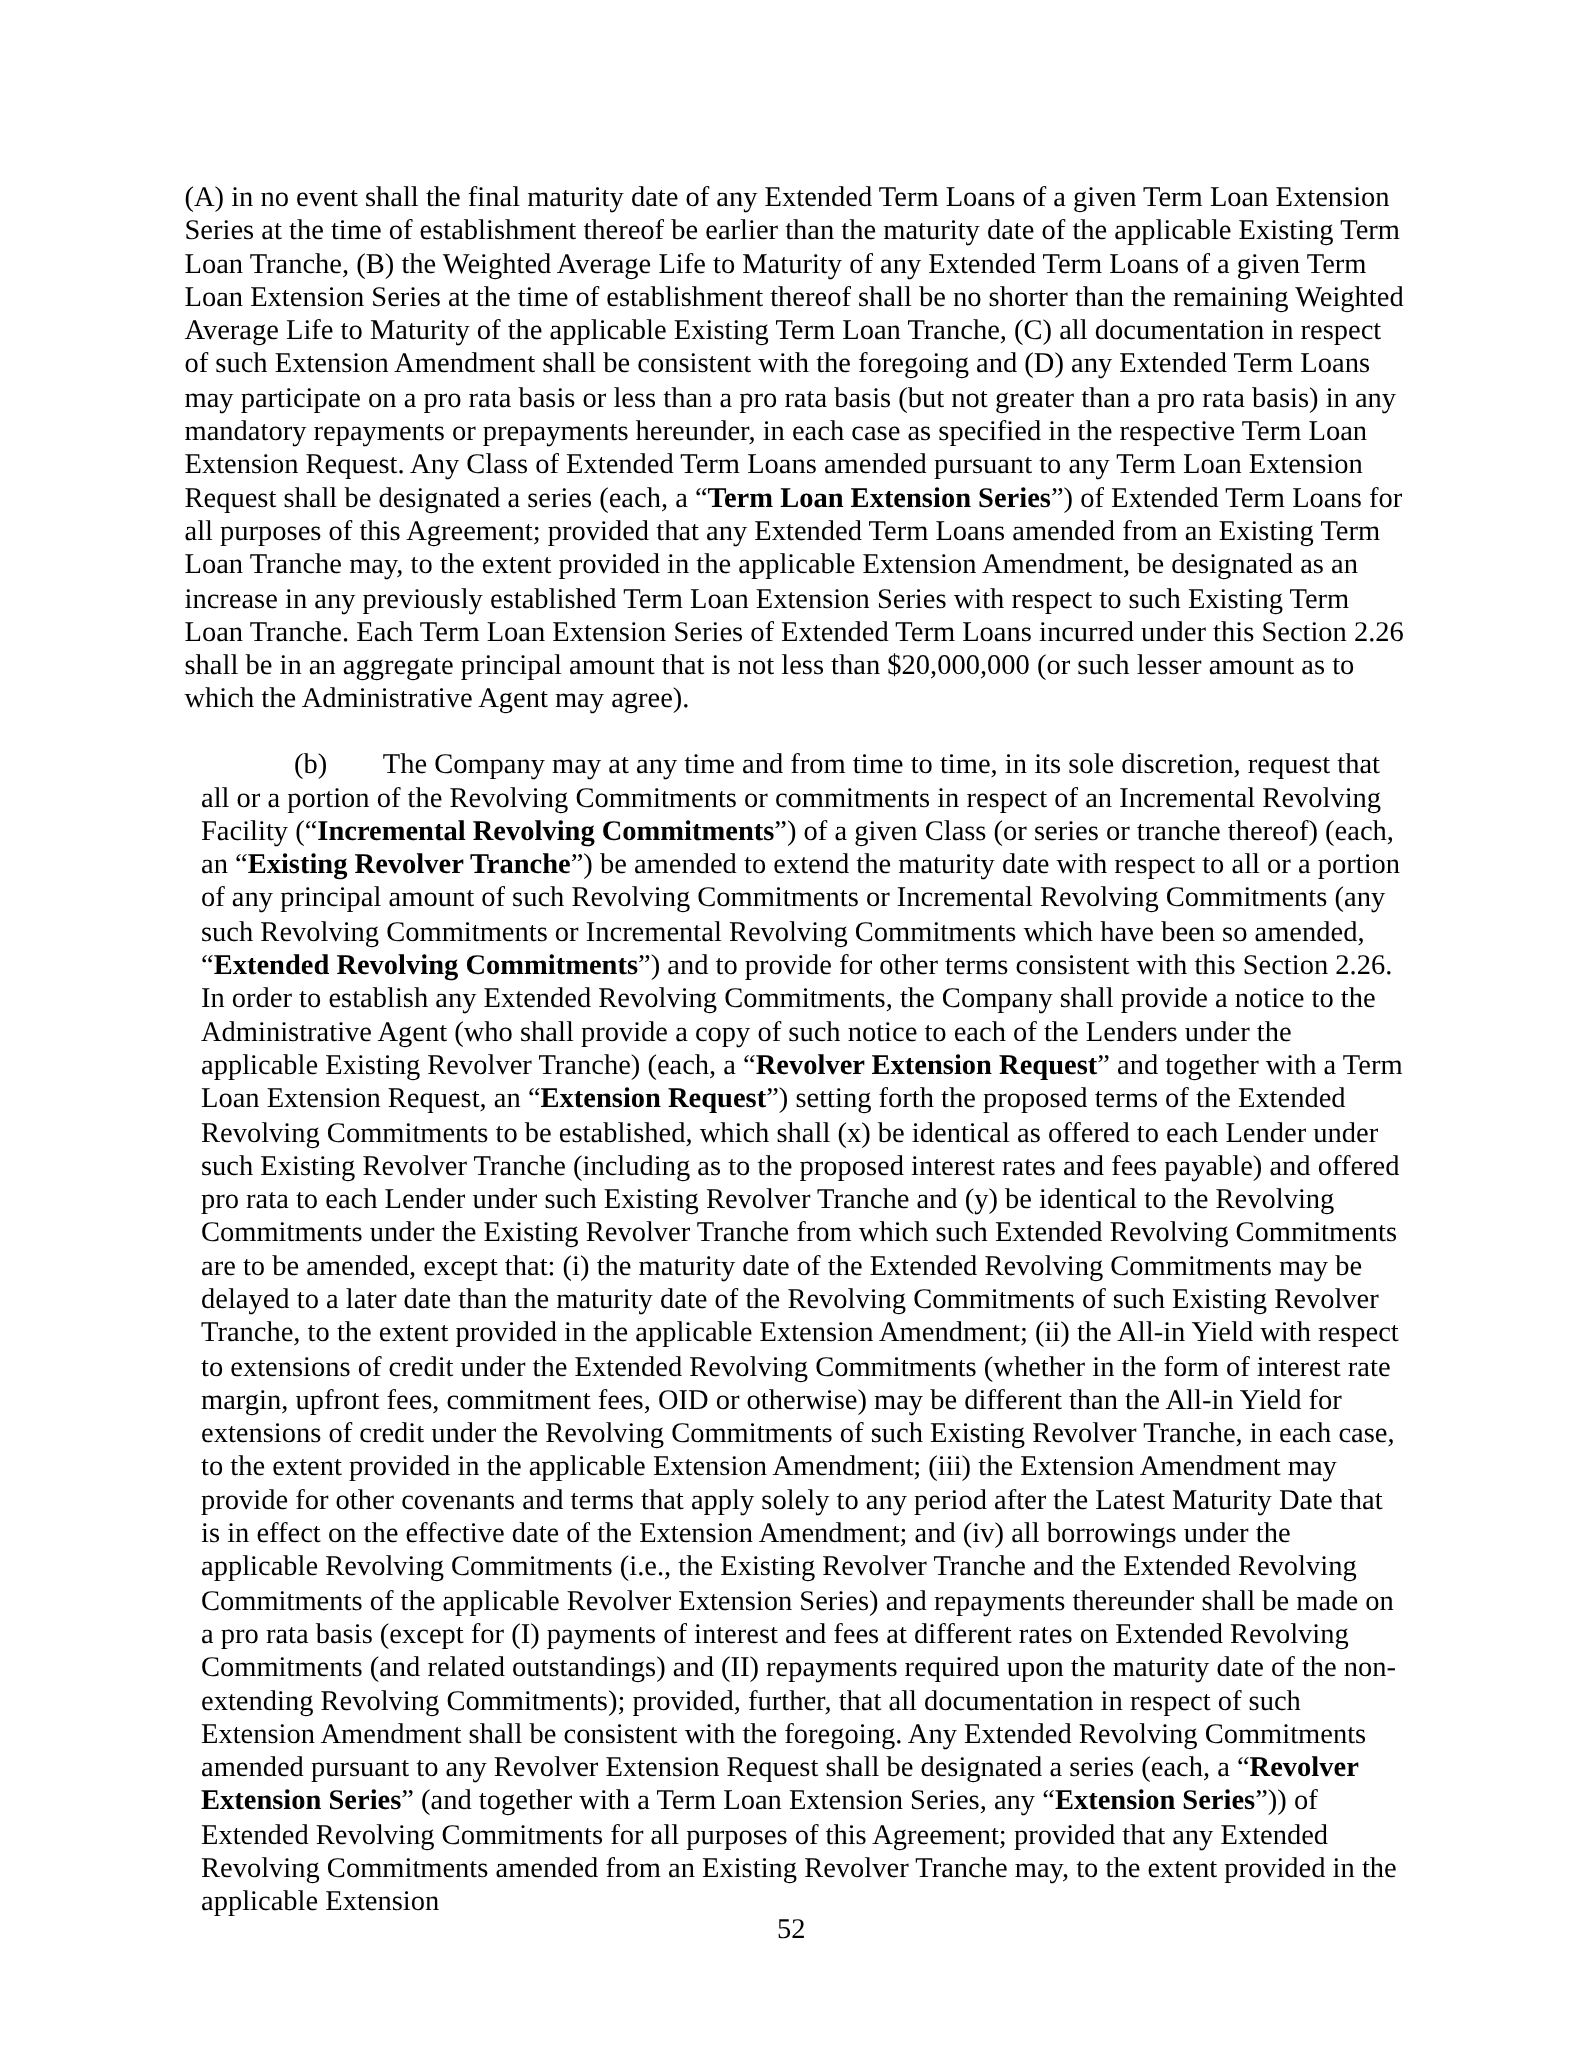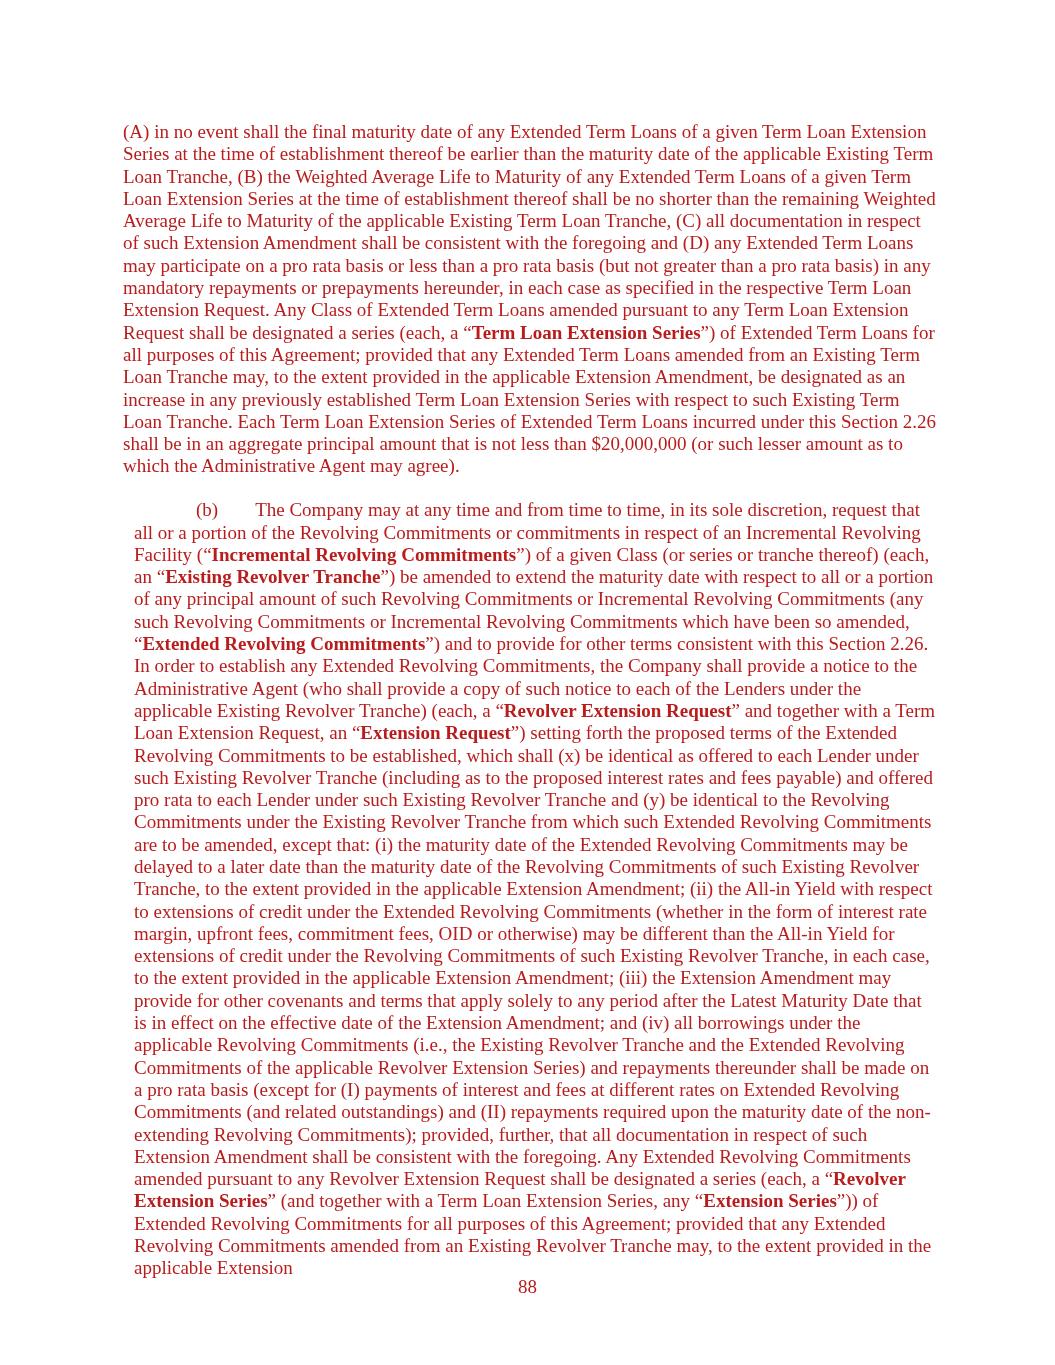--- a/index.html
+++ b/index.html
@@ -6,21 +6,21 @@
     margin: 0;
     padding: 0;
     background: #ffffff;
   }
   .page {
     position: relative;
     width: 1055px;
     height: 1365px;
     background: #ffffff;
     font-family: "Liberation Serif", serif;
-    color: #b91c1c;
+    color: #000000;
     overflow: hidden;
   }
   .document-body {
     position: absolute;
     left: 123px;
     top: 121px;
     width: 813px;
     font-size: 19px;
     line-height: 22.3px;
     text-align: left;
@@ -44,14 +44,14 @@
   }
 </style>
 </head>
 <body>
 
 <div class="page">
   <div class="document-body">
       <p class="para"><span>(A) in no event shall the final maturity date of any Extended Term Loans of a given Term Loan Extension Series at the time of establishment thereof be earlier than the maturity date of the applicable Existing Term Loan Tranche, (B) the Weighted Average Life to Maturity of any Extended Term Loans of a given Term Loan Extension Series at the time of establishment thereof shall be no shorter than the remaining Weighted Average Life to Maturity of the applicable Existing Term Loan Tranche, (C) all documentation in respect of such Extension Amendment shall be consistent with the foregoing and (D) any Extended Term Loans may participate on a pro rata basis or less than a pro rata basis (but not greater than a pro rata basis) in any mandatory repayments or prepayments hereunder, in each case as specified in the respective Term Loan Extension Request. Any Class of Extended Term Loans amended pursuant to any Term Loan Extension Request shall be designated a series (each, a “</span><span class="bold">Term Loan Extension Series</span><span>”) of Extended Term Loans for all purposes of this Agreement; provided that any Extended Term Loans amended from an Existing Term Loan Tranche may, to the extent provided in the applicable Extension Amendment, be designated as an increase in any previously established Term Loan Extension Series with respect to such Existing Term Loan Tranche. Each Term Loan Extension Series of Extended Term Loans incurred under this Section 2.26 shall be in an aggregate principal amount that is not less than $20,000,000 (or such lesser amount as to which the Administrative Agent may agree).</span></p>
       <p class="para indent-first"><span class="para-label">(b)</span><span>The Company may at any time and from time to time, in its sole discretion, request that all or a portion of the Revolving Commitments or commitments in respect of an Incremental Revolving Facility (“</span><span class="bold">Incremental Revolving Commitments</span><span>”) of a given Class (or series or tranche thereof) (each, an “</span><span class="bold">Existing Revolver Tranche</span><span>”) be amended to extend the maturity date with respect to all or a portion of any principal amount of such Revolving Commitments or Incremental Revolving Commitments (any such Revolving Commitments or Incremental Revolving Commitments which have been so amended, “</span><span class="bold">Extended Revolving Commitments</span><span>”) and to provide for other terms consistent with this Section 2.26. In order to establish any Extended Revolving Commitments, the Company shall provide a notice to the Administrative Agent (who shall provide a copy of such notice to each of the Lenders under the applicable Existing Revolver Tranche) (each, a “</span><span class="bold">Revolver Extension Request</span><span>” and together with a Term Loan Extension Request, an “</span><span class="bold">Extension Request</span><span>”) setting forth the proposed terms of the Extended Revolving Commitments to be established, which shall (x) be identical as offered to each Lender under such Existing Revolver Tranche (including as to the proposed interest rates and fees payable) and offered pro rata to each Lender under such Existing Revolver Tranche and (y) be identical to the Revolving Commitments under the Existing Revolver Tranche from which such Extended Revolving Commitments are to be amended, except that: (i) the maturity date of the Extended Revolving Commitments may be delayed to a later date than the maturity date of the Revolving Commitments of such Existing Revolver Tranche, to the extent provided in the applicable Extension Amendment; (ii) the All-in Yield with respect to extensions of credit under the Extended Revolving Commitments (whether in the form of interest rate margin, upfront fees, commitment fees, OID or otherwise) may be different than the All-in Yield for extensions of credit under the Revolving Commitments of such Existing Revolver Tranche, in each case, to the extent provided in the applicable Extension Amendment; (iii) the Extension Amendment may provide for other covenants and terms that apply solely to any period after the Latest Maturity Date that is in effect on the effective date of the Extension Amendment; and (iv) all borrowings under the applicable Revolving Commitments (i.e., the Existing Revolver Tranche and the Extended Revolving Commitments of the applicable Revolver Extension Series) and repayments thereunder shall be made on a pro rata basis (except for (I) payments of interest and fees at different rates on Extended Revolving Commitments (and related outstandings) and (II) repayments required upon the maturity date of the non-extending Revolving Commitments); provided, further, that all documentation in respect of such Extension Amendment shall be consistent with the foregoing. Any Extended Revolving Commitments amended pursuant to any Revolver Extension Request shall be designated a series (each, a “</span><span class="bold">Revolver Extension Series</span><span>” (and together with a Term Loan Extension Series, any “</span><span class="bold">Extension Series</span><span>”)) of Extended Revolving Commitments for all purposes of this Agreement; provided that any Extended Revolving Commitments amended from an Existing Revolver Tranche may, to the extent provided in the applicable Extension</span></p>
     </div>
-  <div class="page-number">88</div>
+  <div class="page-number">52</div>
 </div>
 
 </body></html>

